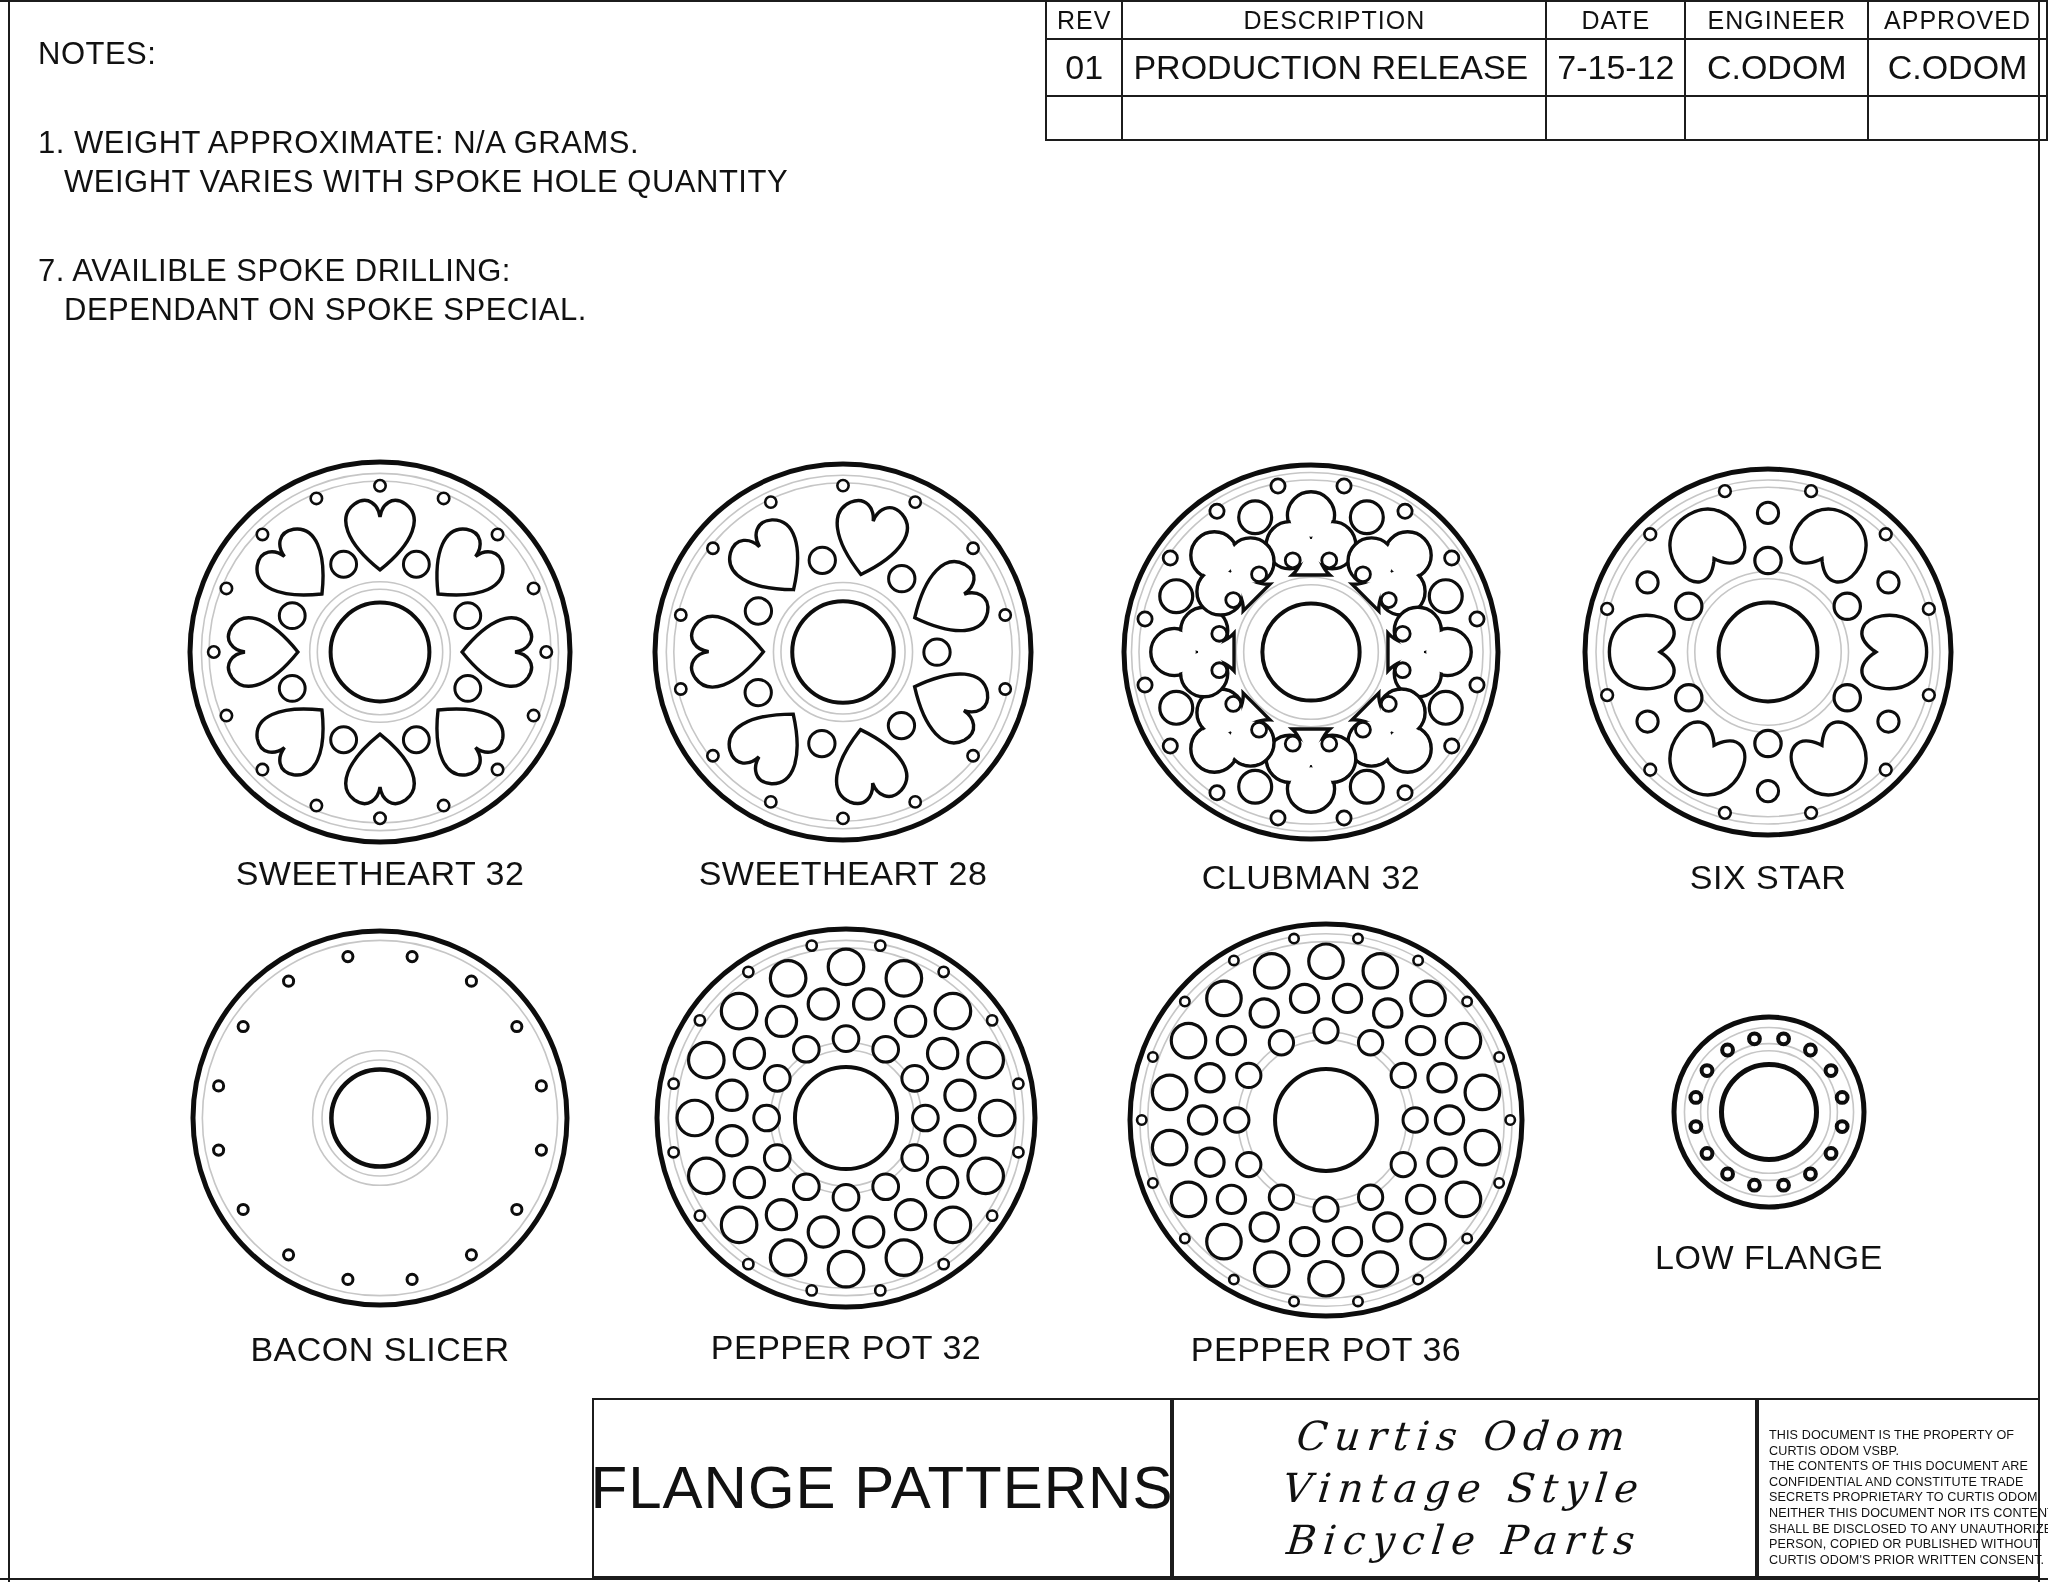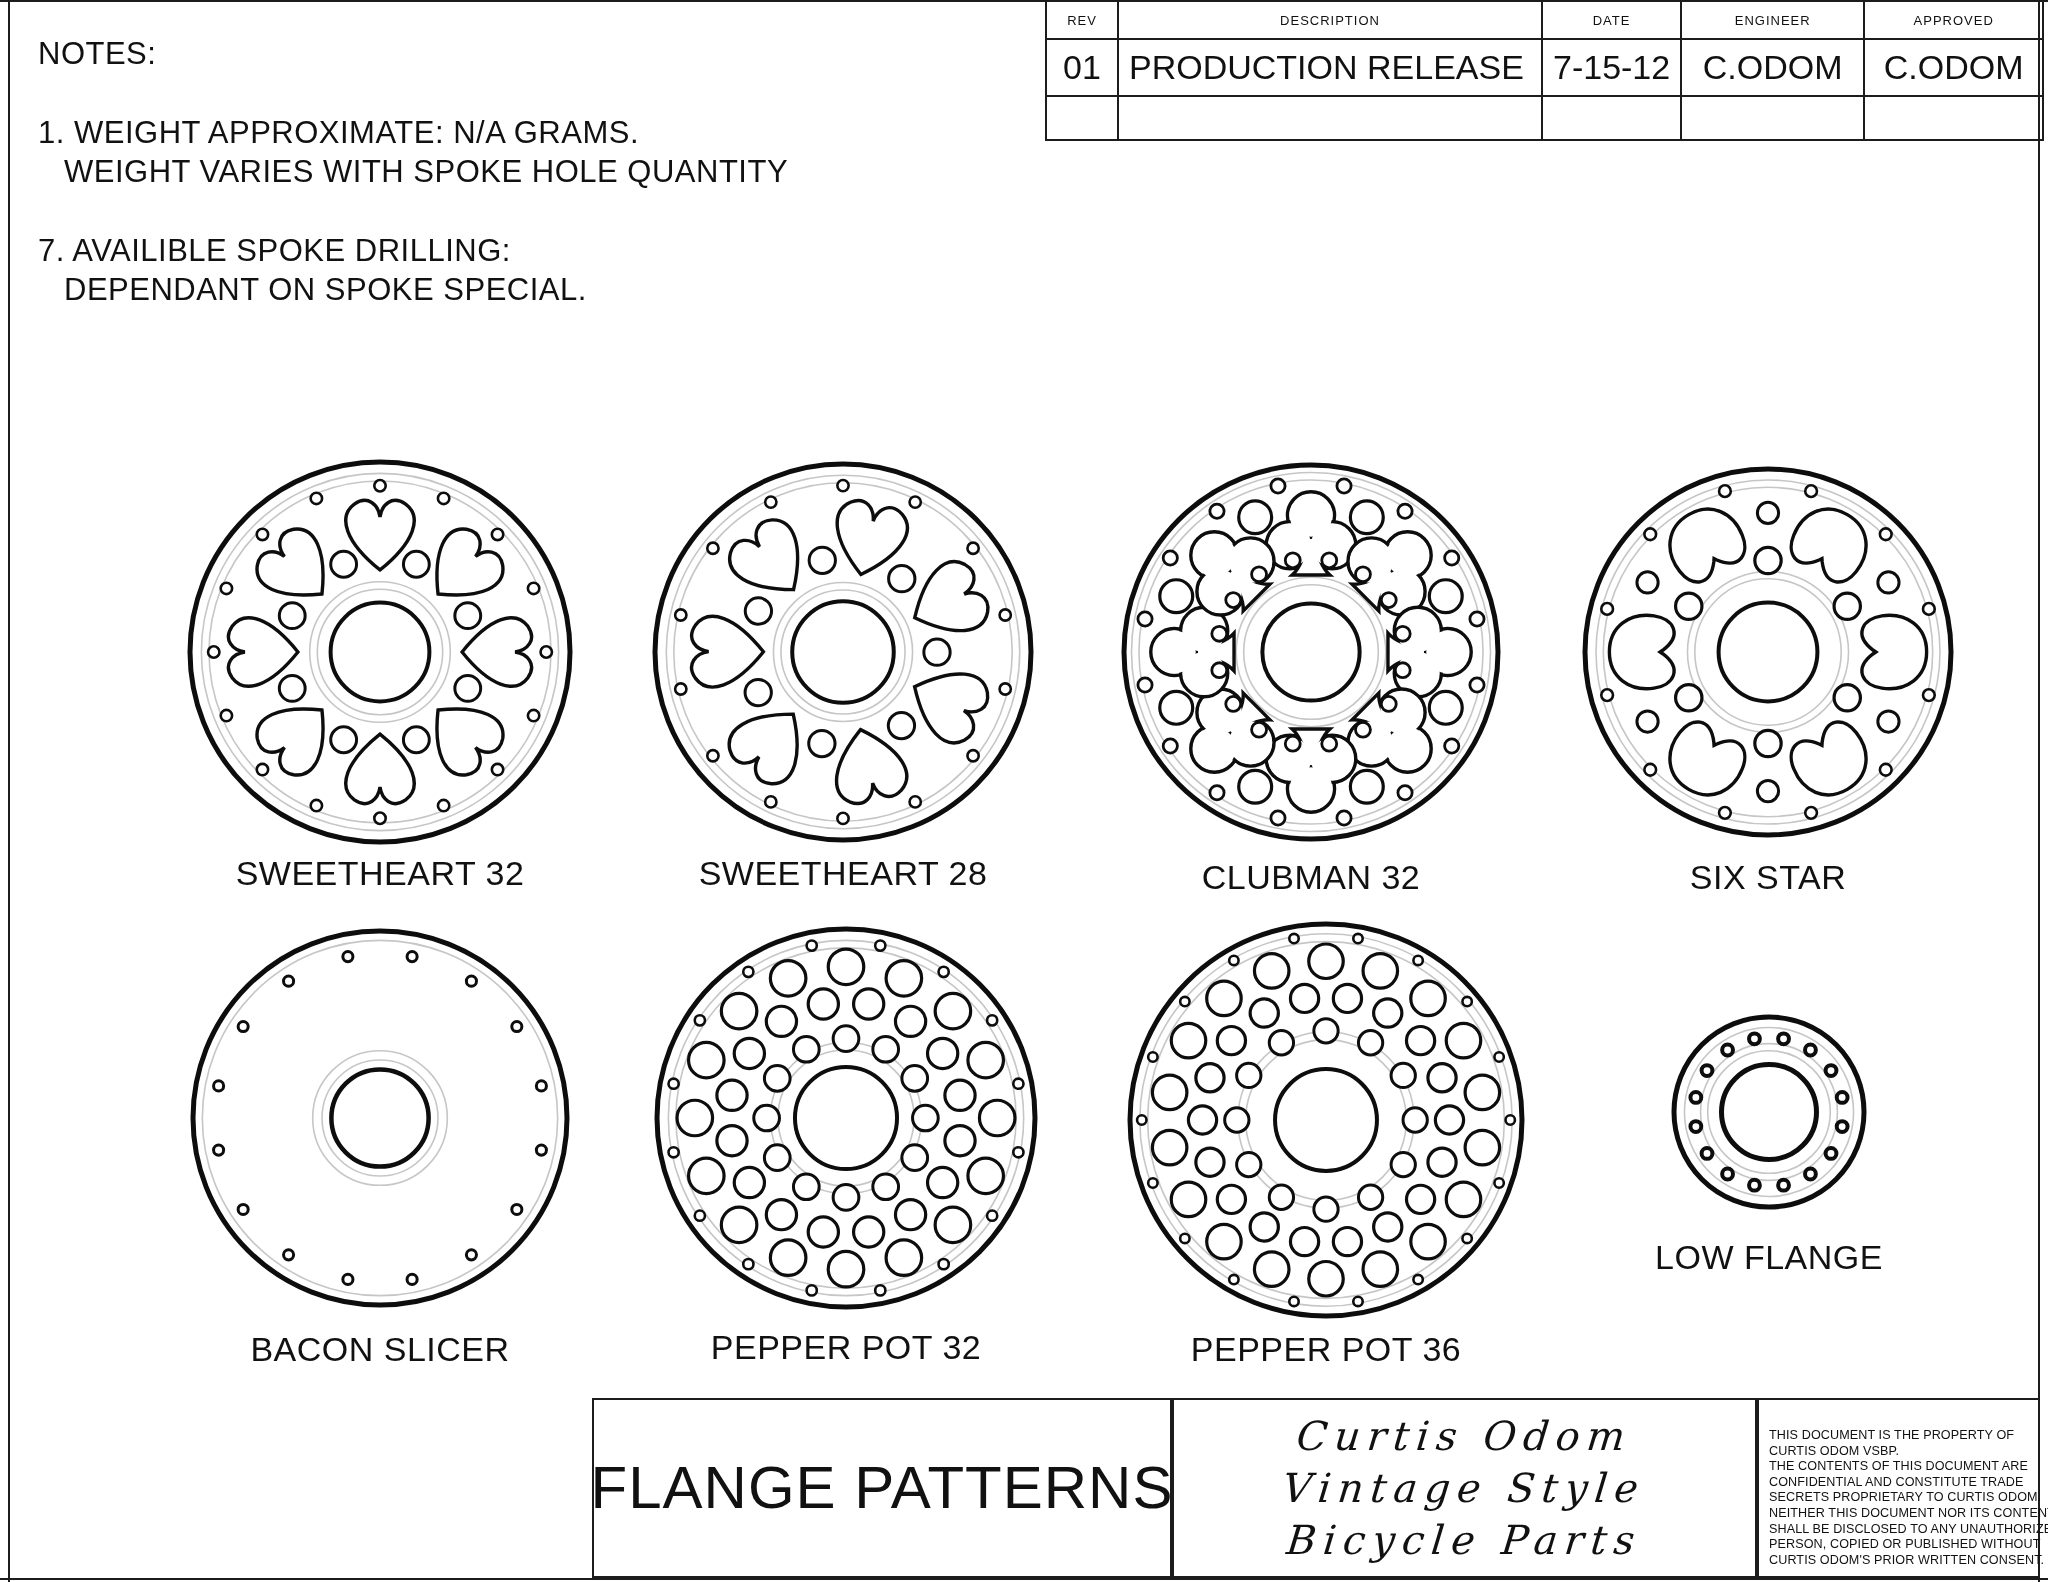--- a/index.html
+++ b/index.html
@@ -2,26 +2,26 @@
 <html><head>
 <meta charset="utf-8">
 <style>
   html,body{margin:0;padding:0;background:#fff;}
   body{width:2048px;height:1582px;position:relative;overflow:hidden;
        font-family:"Liberation Sans",sans-serif;color:#111;}
   .abs{position:absolute;}
   .borderline{position:absolute;background:#1c1c1c;}
   
   .notes{left:38px;top:34px;font-size:31px;line-height:39px;letter-spacing:0.5px;}
-  .note-block{margin-top:40px;}
+  .note-block{margin-top:50px;}
   .note-line.cont{padding-left:26px;}
   
   table.rev{position:absolute;left:1045px;top:0;border-collapse:collapse;table-layout:fixed;}
   table.rev th,table.rev td{border:2px solid #1c1c1c;padding:0 10px;overflow:hidden;white-space:nowrap;}
-  table.rev th{font-size:13px;font-weight:400;letter-spacing:1px;text-align:center;height:36px;}
+  table.rev th{font-size:25px;font-weight:400;letter-spacing:1px;text-align:center;height:36px;}
   table.rev tr.data td{font-size:34px;height:55px;text-align:center;}
   table.rev tr.data td.desc{text-align:left;border-radius:17px;}
   table.rev tr.empty td{height:42px;}
   
   .flabel{font-size:34px;letter-spacing:0.5px;white-space:nowrap;transform:translateX(-50%);}
   
   .tbox{border:2px solid #1c1c1c;box-sizing:border-box;}
   .title-box{left:592px;top:1398px;width:580px;height:180px;display:flex;
              align-items:center;justify-content:center;}
   .title-box .tline{font-size:60px;line-height:74px;letter-spacing:1px;white-space:nowrap;}

